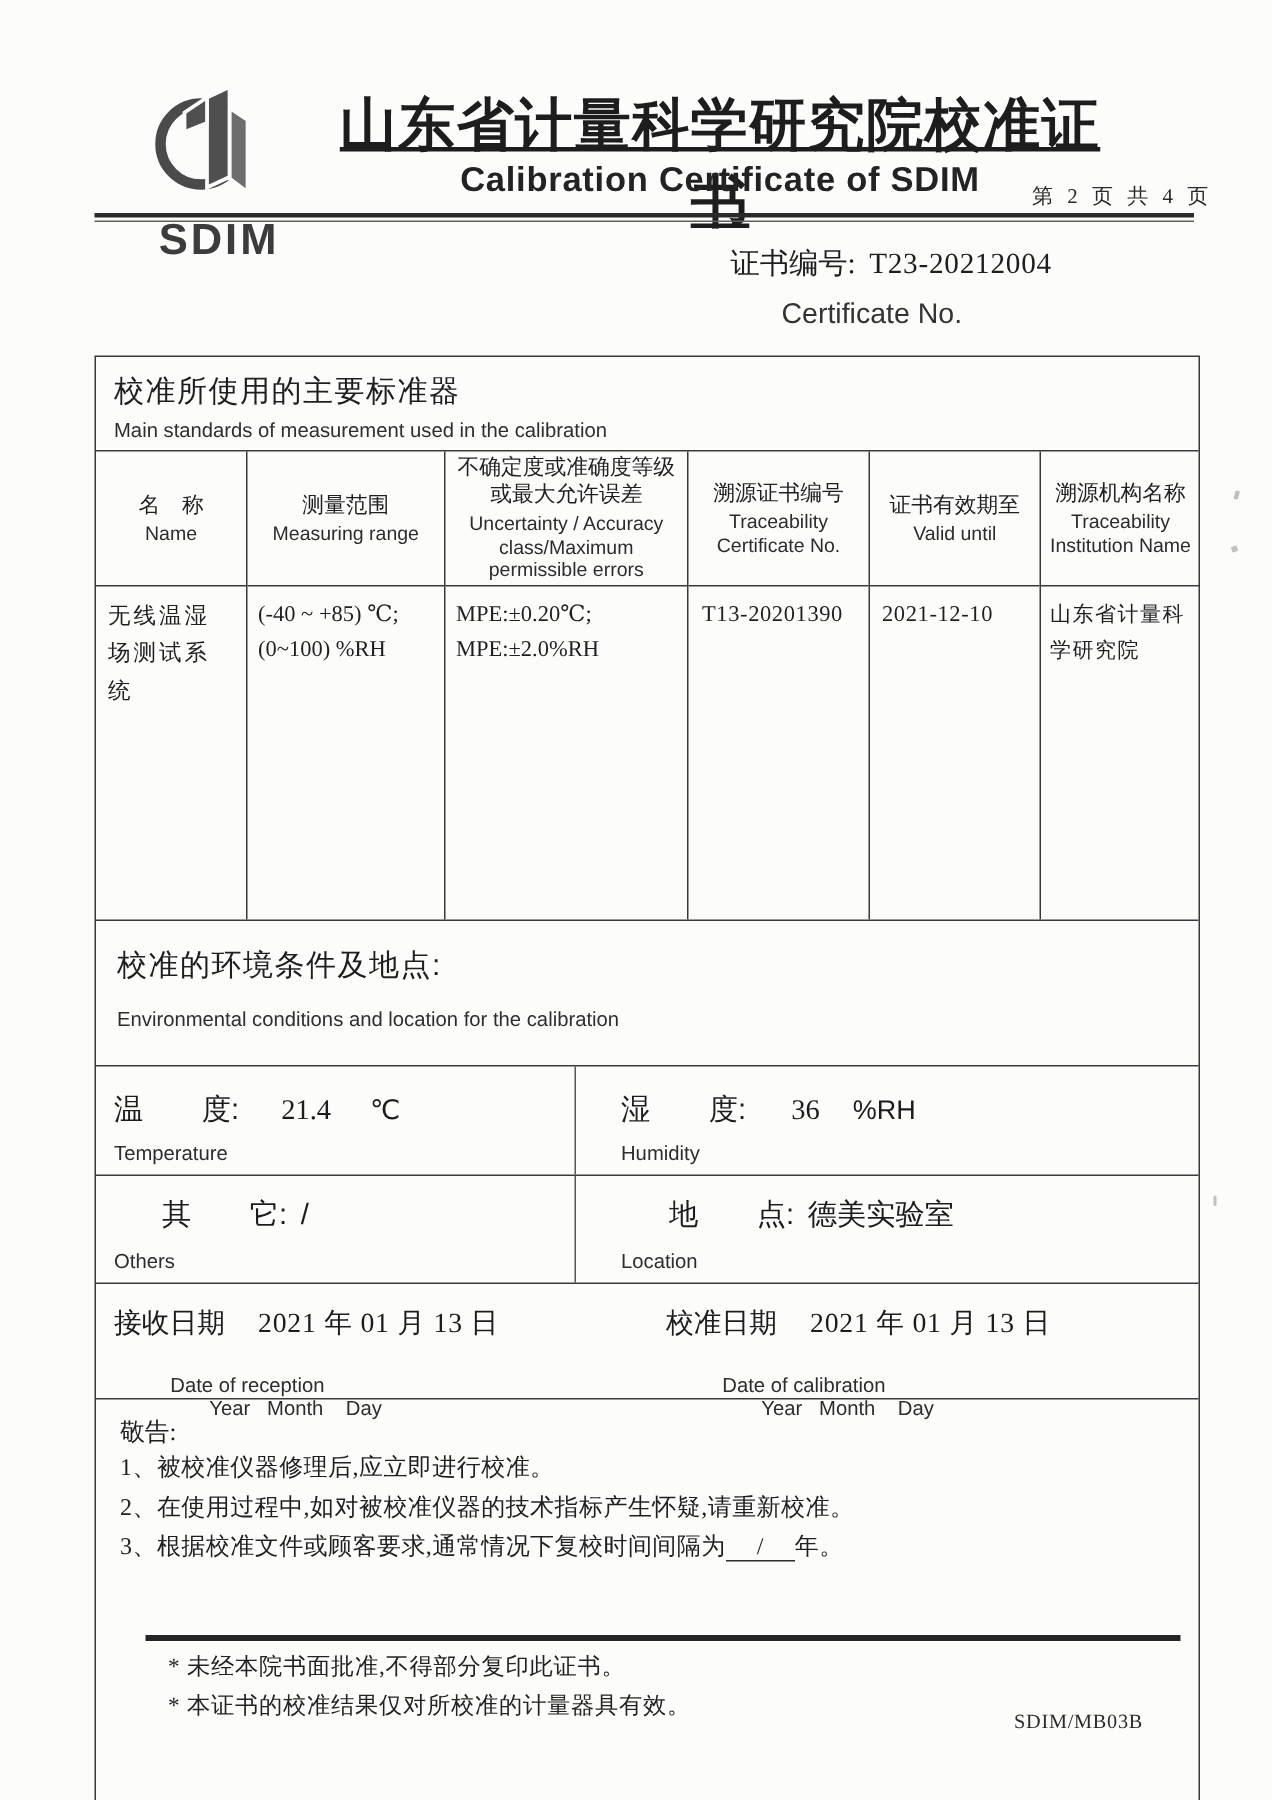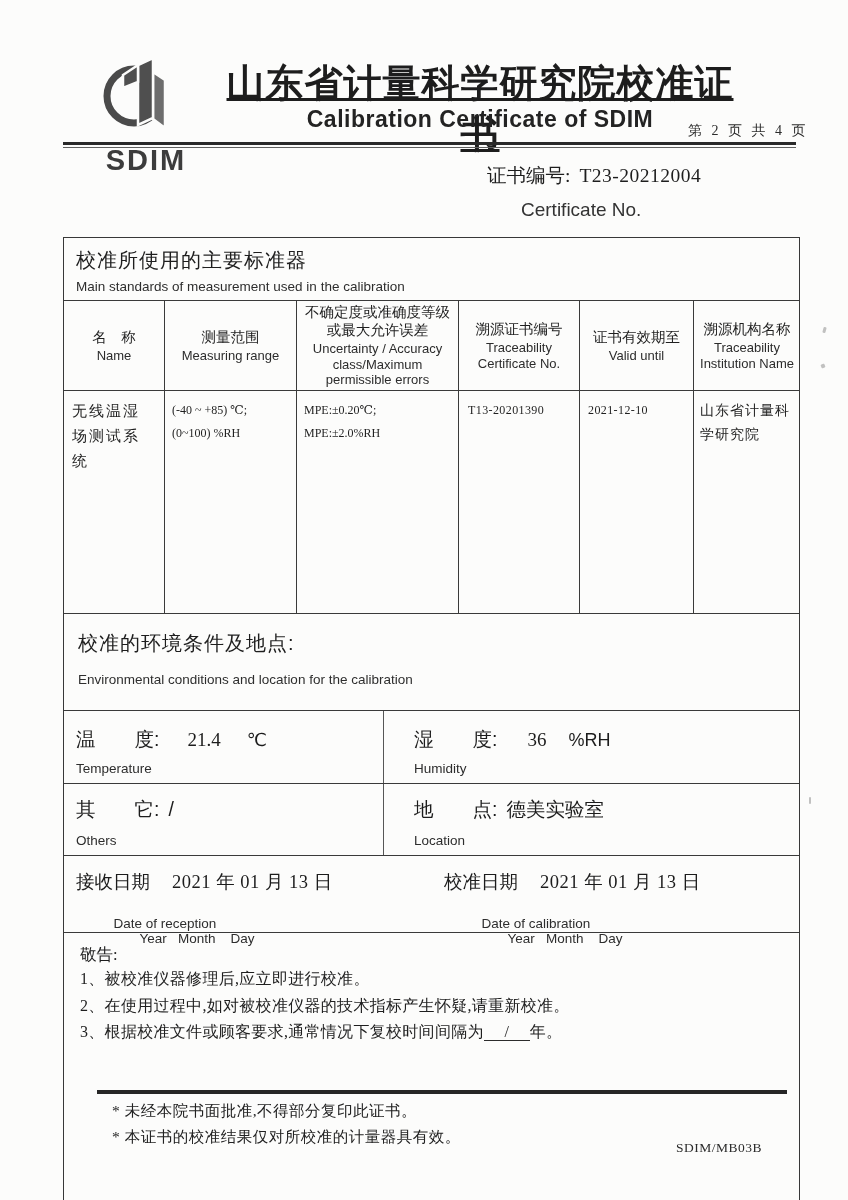--- a/index.html
+++ b/index.html
@@ -46,21 +46,21 @@
   .tbl-col + .tbl-col{border-left:1.3px solid #3a3a3a;}
   .th{height:90px;box-sizing:border-box;border-bottom:1.3px solid #3a3a3a;
     display:flex;flex-direction:column;justify-content:center;align-items:center;
     text-align:center;padding:2px 3px;}
   .th .cn{font-size:14.5px;line-height:18px;color:#1f1f1f;
     font-family:"Liberation Serif","DejaVu Serif",serif;}
   .th .en{font-size:13px;line-height:15.5px;color:#2c2c2c;margin-top:2px;}
   .td{flex:1;box-sizing:border-box;padding-top:8px;color:#1f1f1f;}
   .td.c1{padding-left:8px;padding-right:16px;font-size:15px;line-height:25px;
     letter-spacing:2px;font-family:"Liberation Serif","DejaVu Serif",serif;}
-  .td.c2,.td.c3,.td.c4,.td.c5{font-size:12px;line-height:23px;
+  .td.c2,.td.c3,.td.c4,.td.c5{font-size:15px;line-height:23px;
     font-family:"Liberation Serif","DejaVu Serif",serif;}
   .td.c2{padding-left:7px;}
   .td.c3{padding-left:7px;}
   .td.c4{padding-left:9px;letter-spacing:.4px;}
   .td.c5{padding-left:8px;letter-spacing:.4px;}
   .td.c6{padding-left:6px;font-size:14px;line-height:24px;letter-spacing:1px;
     font-family:"Liberation Serif","DejaVu Serif",serif;}
 
   .env{height:97px;box-sizing:border-box;padding:16px 14px 0;}
   .env .sec-title-en{margin-top:15px;}
@@ -69,21 +69,21 @@
   .pr-temp{height:73px;}
   .pr-oth{height:72px;}
   .half{position:relative;box-sizing:border-box;}
   .half.l{border-right:1px solid #565656;}
   .cnline{position:absolute;top:15px;left:12px;display:flex;align-items:baseline;
     font-size:19.5px;color:#1c1c1c;white-space:pre;}
   .half.r .cnline{left:30px;}
   .cnline .num{font-family:"Liberation Serif","DejaVu Serif",serif;font-size:19px;}
   .enlab{position:absolute;bottom:7px;left:12px;font-size:13.5px;color:#2d2d2d;}
   .half.r .enlab{left:30px;}
-  .pr-oth .cnline{top:12px;}
+  .pr-oth .cnline{top:12px;margin-left:32px;}
 
   .dates{height:77px;box-sizing:border-box;display:grid;grid-template-columns:350px 1fr;}
   .dcell{position:relative;}
   .dline1{position:absolute;top:13px;left:12px;display:flex;align-items:baseline;
     font-size:18.5px;color:#1c1c1c;white-space:pre;}
   .dcell.r .dline1{left:30px;}
   .dline1 .num{font-family:"Liberation Serif","DejaVu Serif",serif;margin-left:22px;letter-spacing:.5px;}
   .dline2{position:absolute;top:45px;left:12px;font-size:13.5px;color:#2d2d2d;white-space:pre;}
   .dcell.r .dline2{left:30px;}
   .dline2 .units{margin-left:26px;}

